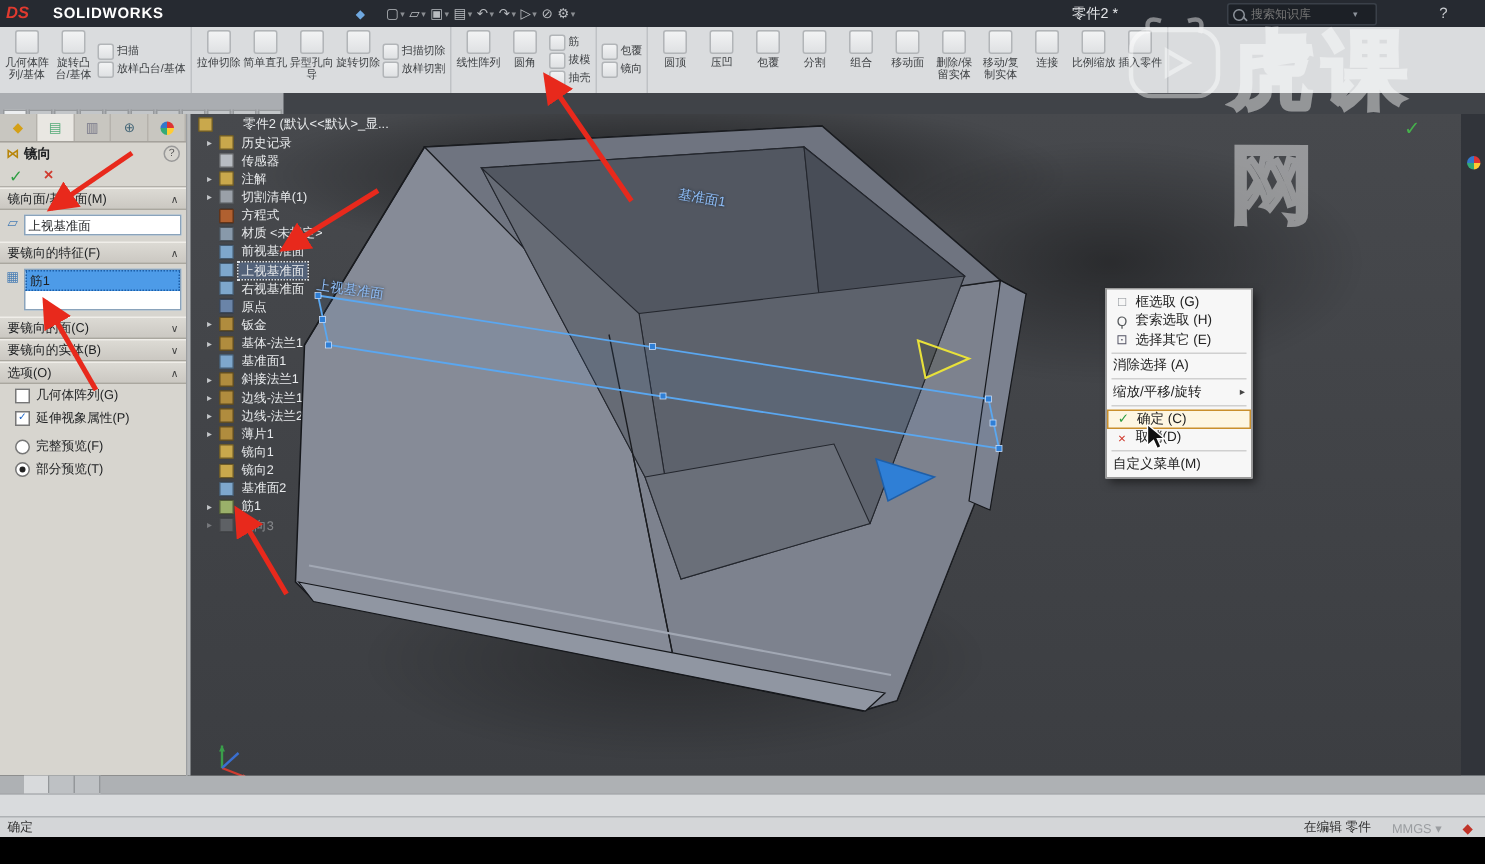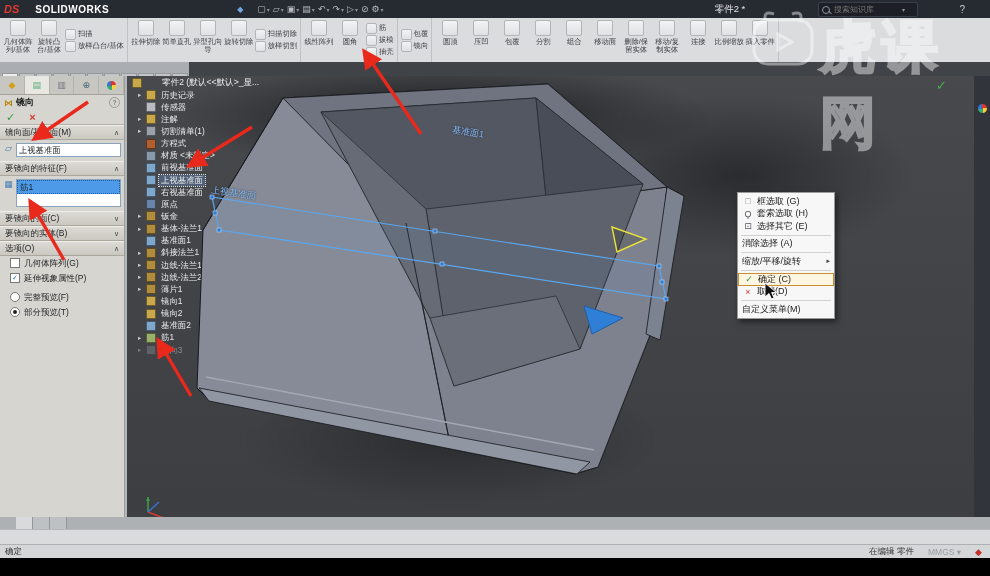--- a/index.html
+++ b/index.html
@@ -62,21 +62,21 @@
   .ok{color:#2f9e44;font-weight:bold;font-size:11px;}
   .cancel{color:#d03b2f;font-weight:bold;font-size:11px;}
   .pm-sec{height:13px;display:flex;align-items:center;padding:0 5px;background:linear-gradient(#dcdad4,#cbc8c2);border-top:1px solid #f0eee9;border-bottom:1px solid #aaa79f;}
   .pm-sec .caret{margin-left:auto;font-size:7px;color:#444;}
   .pm-fieldrow{display:flex;align-items:flex-start;padding:3px 3px 4px 3px;gap:2px;}
   .fic{font-size:9px;color:#4a7fb5;width:11px;text-align:center;}
   .pm-input{flex:1;height:12px;background:#fff;border:1px solid #8aa3bb;line-height:12px;padding:0 2px;font-size:8.3px;}
   .pm-list{flex:1;height:26px;background:#fff;border:1px solid #8aa3bb;}
   .pm-li{height:12px;line-height:12px;padding:0 2px;}
   .pm-li.sel{background:#4d9be8;border:1px dotted #1d5fa8;}
-  .pm-opt{display:flex;gap:4px;padding:2px 16px 2px 10px;height:11px;}
+  .pm-opt{display:flex;align-items:center;gap:4px;padding:2px 16px 2px 10px;height:11px;}
   .cb{width:8px;height:8px;background:#fff;border:1px solid #777;font-size:7px;line-height:8px;text-align:center;color:#1a62c5;flex-shrink:0;}
   .radio{width:8px;height:8px;border-radius:50%;background:#fff;border:1px solid #777;position:relative;flex-shrink:0;}
   .radio.sel::after{content:"";position:absolute;left:2px;top:2px;width:4px;height:4px;border-radius:50%;background:#222;}
   
   .tree{left:132px;top:77px;width:122px;z-index:7;color:#e8eaec;font-size:8.4px;}
   .troot{height:12px;display:flex;align-items:center;gap:17px;font-size:8.6px;white-space:nowrap;}
   .trow{height:12.15px;display:flex;align-items:center;padding-left:6px;white-space:nowrap;}
   .texp{width:8px;color:#c3c6c9;font-size:6.5px;flex-shrink:0;}
   .tic{width:8px;height:8px;border-radius:1px;margin-right:3px;border:1px solid rgba(0,0,0,.45);flex-shrink:0;}
   .trow.sel .tlb{outline:1px dotted #dfe3e8;background:rgba(110,150,210,.35);}

